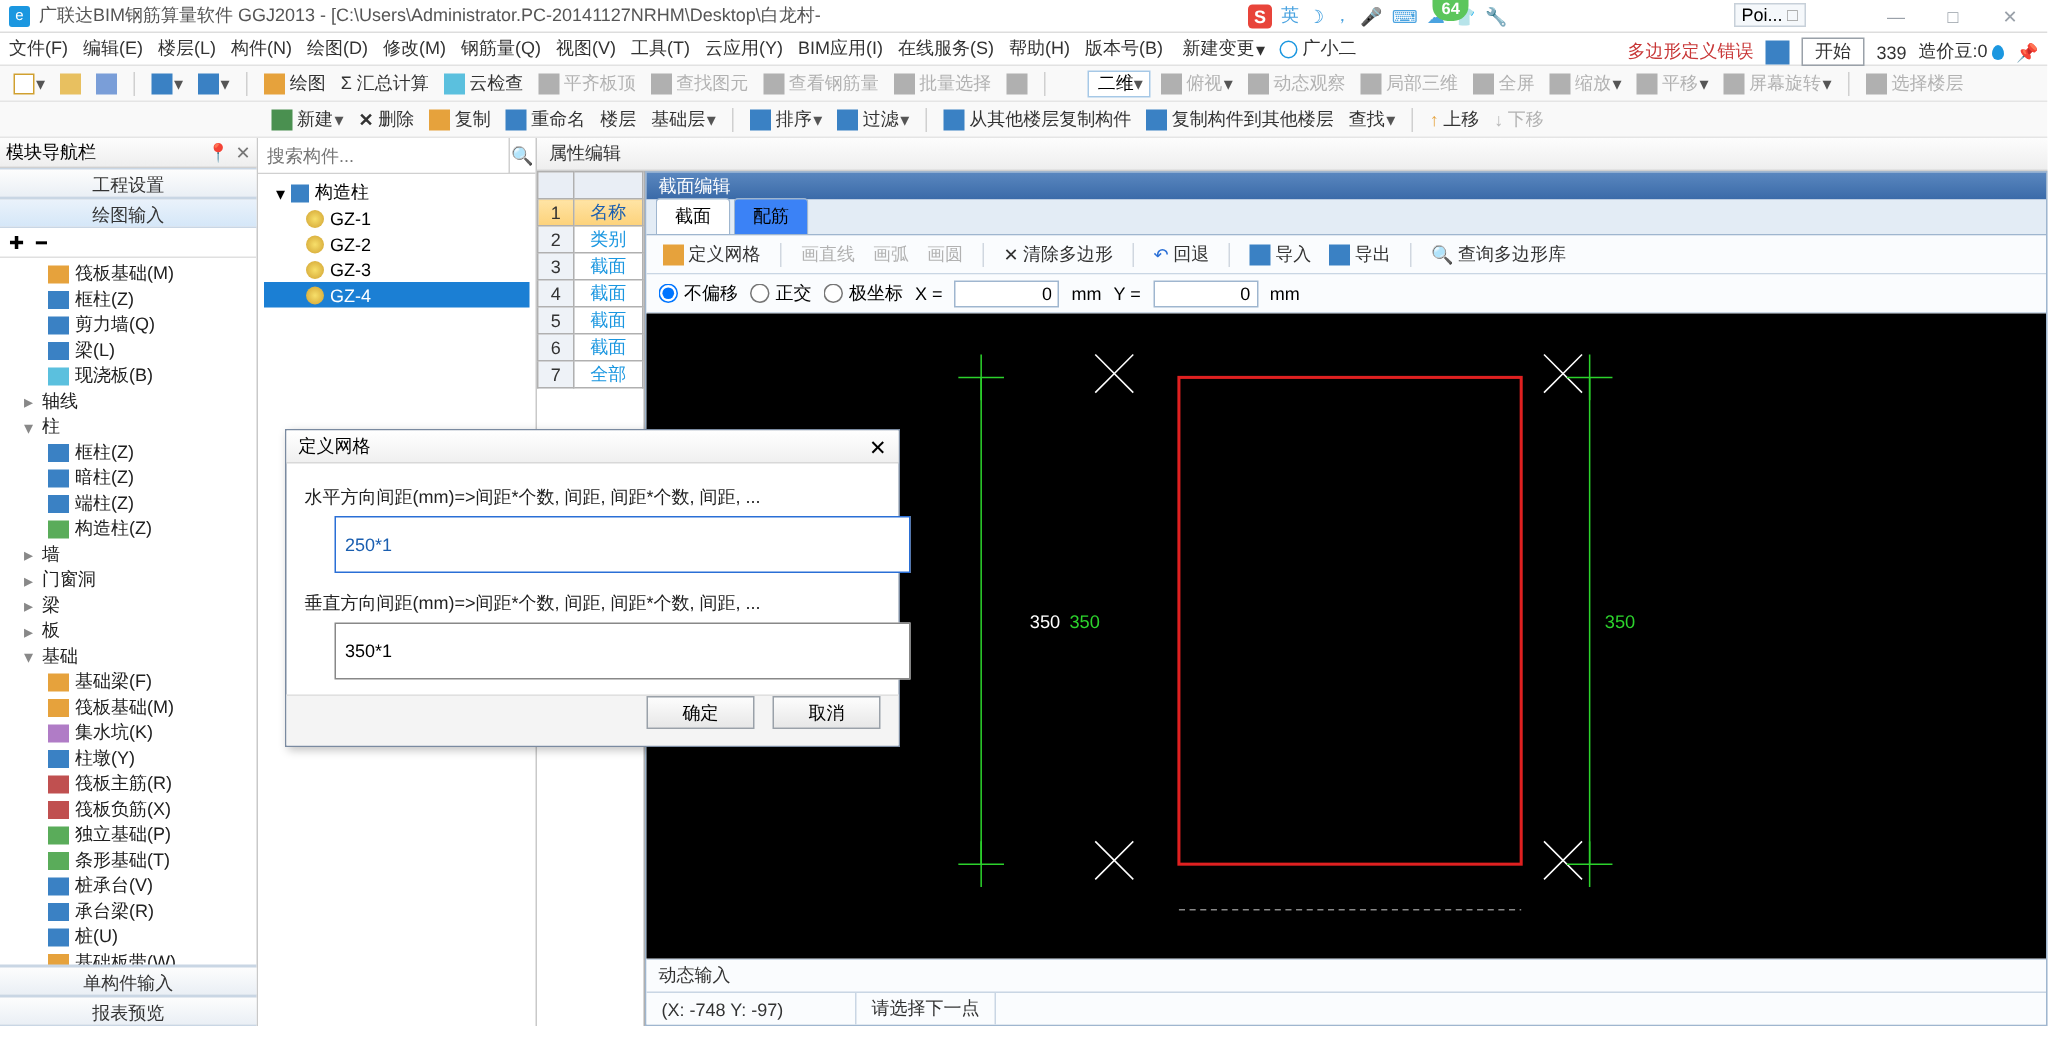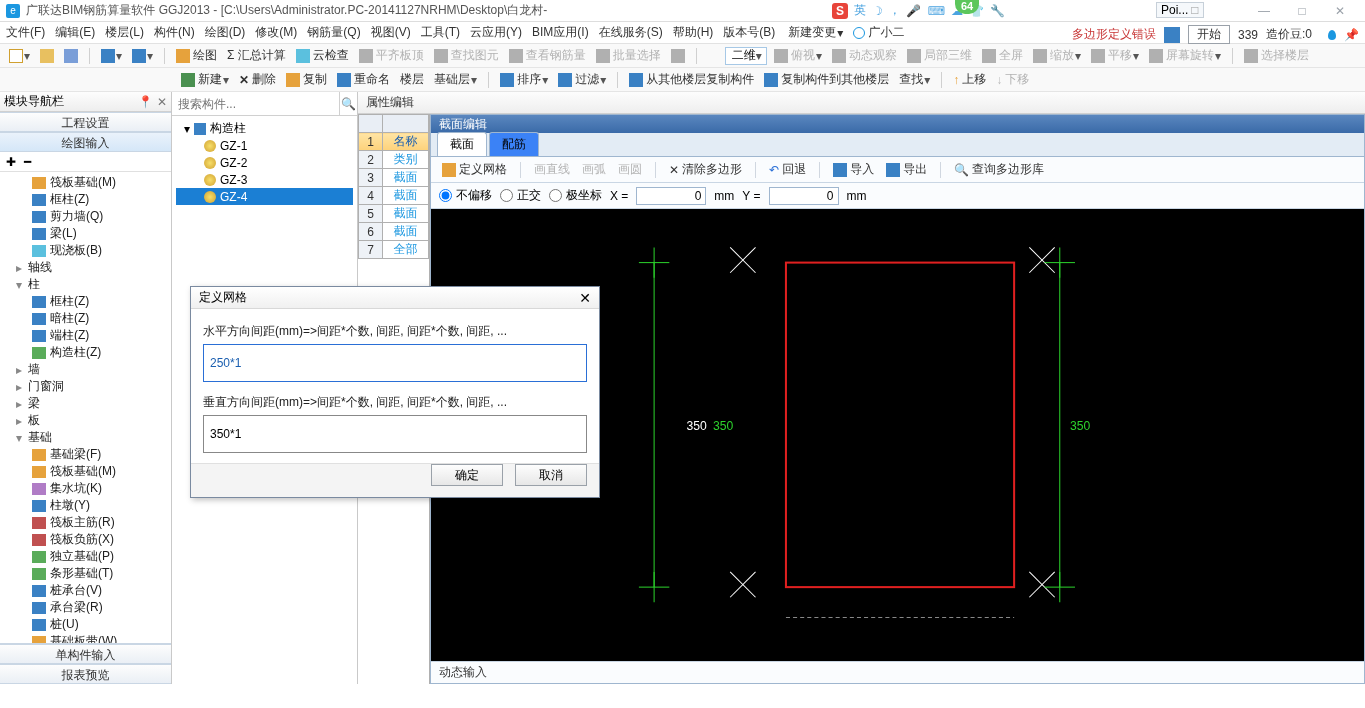--- a/index.html
+++ b/index.html
@@ -16,21 +16,21 @@
 .titlebar .badge64 { position:absolute; left:955px; top:-2px; background:#5cc65c; color:#fff; font-weight:bold; border-radius:0 0 10px 10px; padding:2px 6px; font-size:11px;}
 .titlebar .poi { position:absolute; left:1156px; top:2px; border:1px solid #c7d0d9; background:#f5f8fb; padding:0 4px; height:16px; display:flex; align-items:center;}
 
 .menubar { height: 22px; display: flex; align-items: center; padding: 0 6px; gap: 10px; border-bottom: 1px solid #e2e2e2; }
 .menubar span { color: #333; }
 .menubar .accent { color:#1b97e0; display:flex; align-items:center; gap:3px;}
 .menubar .rightside { position:absolute; right:6px; top:25px; display:flex; align-items:center; gap:8px;}
 .menubar .rightside .err { color:#c83737; }
 .menubar .rightside .start { border:1px solid #9aa1a9; padding:0 8px; }
 .menubar .rightside .num { color:#333;}
-.menubar .rightside .dou { color:#333; display:flex; align-items:center; gap:16px;}
+.menubar .rightside .dou { color:#333; display:flex; align-items:center; gap:3px;}
 .menubar .rightside .dou .drop{width:8px;height:10px;background:#1b97e0;border-radius:50% 50% 50% 50% / 60% 60% 40% 40%;}
 
 .toolbar1, .toolbar2, .toolbar3 { height: 24px; display: flex; align-items: center; padding: 0 6px; gap: 4px; border-bottom: 1px solid #e5e5e5; background:#f9f9f9;}
 .toolbar1 .sep, .toolbar2 .sep, .toolbar3 .sep { width:1px; height:16px; background:#d0d0d0; margin:0 4px;}
 .tbtn { display: flex; align-items: center; gap: 3px; padding: 0 3px; color: #333; }
 .tbtn.gray { color: #b2b2b2; }
 .tbtn .ic { width: 14px; height: 14px; display: inline-block; }
 .ic-new{background:#fff;border:1px solid #d0a030;} .ic-open{background:#e8c060;} .ic-save{background:#7a9ed8;}
 .ic-blue{background:#3a81c4;} .ic-green{background:#4a9050;} .ic-orange{background:#e6a23c;} .ic-gray{background:#b0b0b0;}
 .ic-cyan{background:#5bc0de;}
@@ -90,21 +90,21 @@
 .statusrow { height:22px; border-top:1px solid #c9d6e4; background:#fafcfe; display:flex; align-items:center; padding:0 8px; color:#333;}
 .statusrow2 { height:22px; border-top:1px solid #c9d6e4; background:#fafcfe; display:flex; align-items:center; color:#333;}
 .statusrow2 .cell{padding:0 10px; border-right:1px solid #c9d6e4; height:100%; display:flex; align-items:center;}
 
 
 .dialog { position:absolute; left:190px; top:286px; width:410px; background:#fff; border:1px solid #7a8aa0; box-shadow:2px 2px 6px rgba(0,0,0,.25);}
 .dialog .dtitle { height:22px; display:flex; align-items:center; justify-content:space-between; padding:0 8px; background:linear-gradient(#fff,#f0f0f0); border-bottom:1px solid #d8d8d8;}
 .dialog .dtitle .x { font-size:14px; }
 .dialog .dbody { padding:14px 12px 10px 12px;}
 .dialog .dbody .lbl { margin:0 0 4px 0; color:#222;}
-.dialog .dbody input { width:100%; height:38px; border:1px solid #888; padding:2px 6px;}
+.dialog .dbody input { width:100%; height:38px; border:1px solid #888; padding:2px 6px;margin-left:20px;}
 .dialog .dbody input.sel { border:1px solid #2a6fd6; background:#fff; color:#1b5fb0;}
 .dialog .dbtns { height:34px; display:flex; justify-content:flex-end; align-items:flex-start; gap:12px; padding:0 12px; border-top:1px solid #e0e0e0; background:#f4f4f4;}
 .dialog .dbtns button { width:72px; height:22px; border:1px solid #9aa1a9; background:linear-gradient(#fdfdfd,#e7e7e7);}
 
 .leftbottom { border-top:1px solid #c9d6e4;}
 .leftbottom .acc-head { background:linear-gradient(#fdfdfd,#eaeff5); border-top:1px solid #c9d6e4; text-align:center; height:20px; line-height:20px;}
 </style>
 </head>
 <body>
 
@@ -632,20 +632,24 @@
               <line x1="605" y1="355" x2="635" y2="355"></line>
                 <line x1="620" y1="340" x2="620" y2="370"></line>
               <line x1="620" y1="35" x2="620" y2="355"></line>
             </g>
             <text x="630" y="200" fill="#2cd22c" font-size="14">350</text>
 
             <line x1="350" y1="385" x2="575" y2="385" stroke="#888" stroke-dasharray="4 3"></line>
           </svg>
         </div>
         <div class="statusrow">动态输入</div>
+        <div class="statusrow2">
+          <div class="cell" style="width:140px">(X: -748 Y: -97)</div>
+          <div class="cell">请选择下一点</div>
+        </div>
       </div>
     </div>
   </div>
 </div>
 
 <div class="dialog">
   <div class="dtitle">
     <span>定义网格</span>
     <span class="x">✕</span>
   </div>

